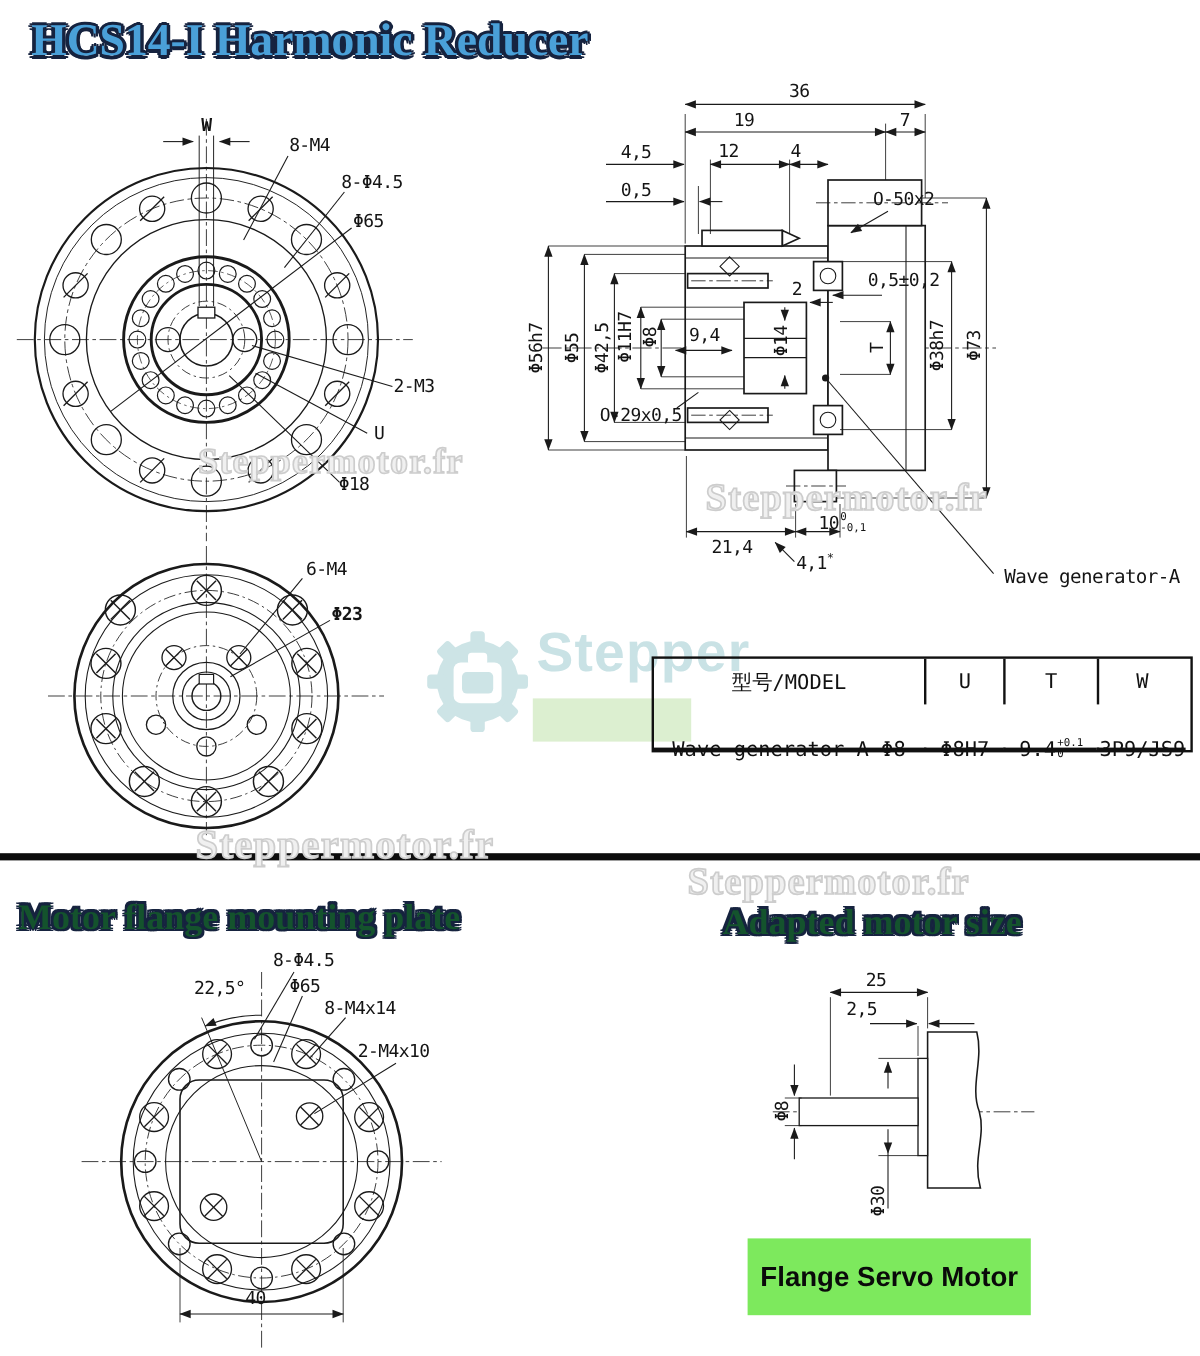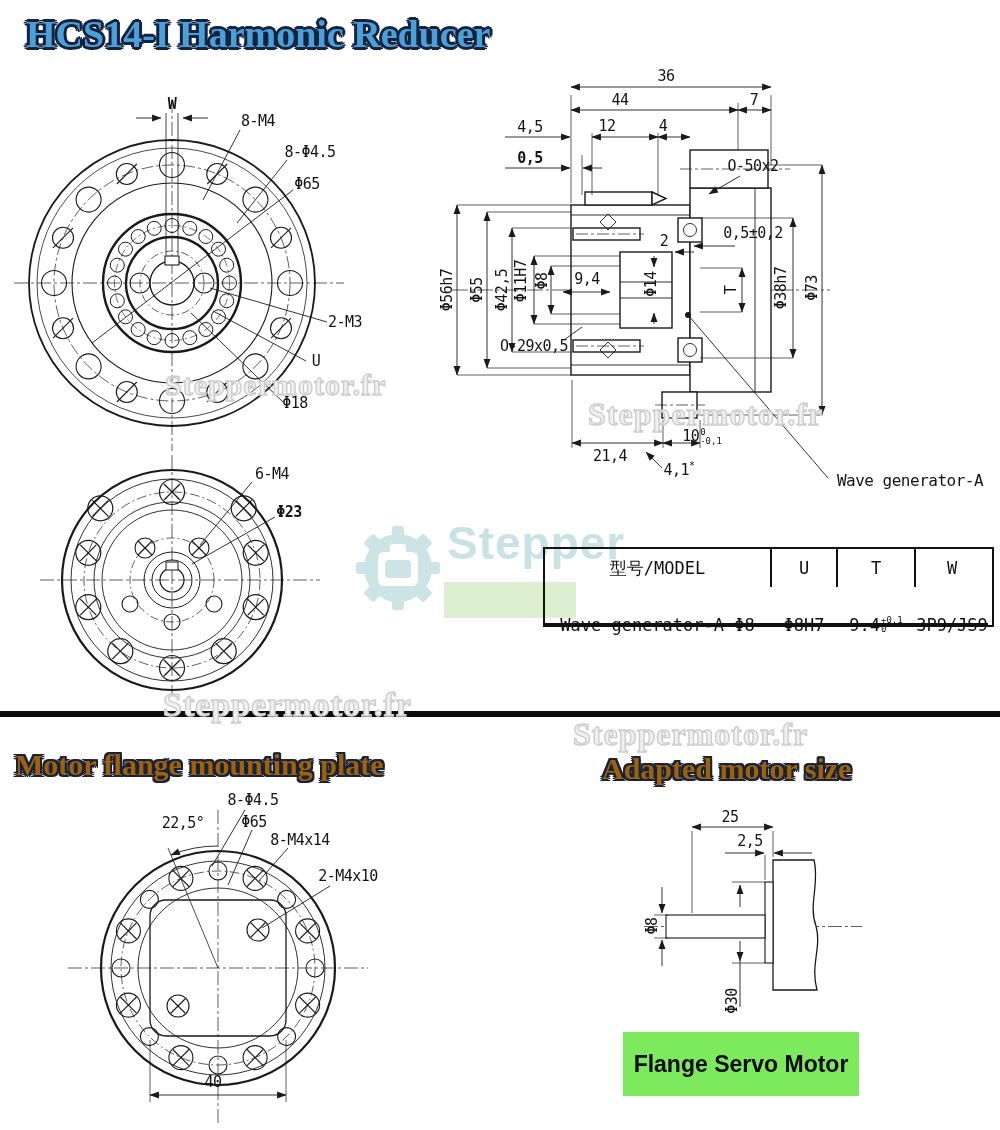--- a/index.html
+++ b/index.html
@@ -12,21 +12,21 @@
   .dim.v{transform:translate(-50%,-50%) rotate(-90deg);}
   .dim sup{font-size:10px;}
   .tolstack{display:inline-flex;flex-direction:column;vertical-align:middle;font-size:9px;
             line-height:9px;font-style:normal;letter-spacing:0;margin-left:1px;}
   .tolstack i{font-style:normal;}
   
   .title{position:absolute;left:26px;top:12px;font:700 38px "Liberation Serif",serif;color:#4aa0d8;z-index:4;
          text-shadow:3px 0 0 #16233f,-3px 0 0 #16233f,0 3px 0 #16233f,0 -3px 0 #16233f,
                      2px 2px 0 #16233f,-2px 2px 0 #16233f,2px -2px 0 #16233f,-2px -2px 0 #16233f;
          white-space:nowrap;}
-  .heading{position:absolute;font:700 30px "Liberation Serif",serif;color:#a16207;z-index:4;white-space:nowrap;
+  .heading{position:absolute;font:700 30px "Liberation Serif",serif;color:#14532d;z-index:4;white-space:nowrap;
          text-shadow:2px 0 0 #16233f,-2px 0 0 #16233f,0 2px 0 #16233f,0 -2px 0 #16233f,
                      2px 2px 0 #16233f,-2px 2px 0 #16233f,2px -2px 0 #16233f,-2px -2px 0 #16233f;}
   .orange-note{position:absolute;left:615px;top:665px;transform:translate(-50%,-50%);
          font:700 31px "Liberation Sans",sans-serif;color:#f7941d;white-space:nowrap;z-index:4;
          text-shadow:2px 0 0 #9c5a07,-2px 0 0 #9c5a07,0 2px 0 #9c5a07,0 -2px 0 #9c5a07,
                      1px 1px 0 #9c5a07,-1px 1px 0 #9c5a07,1px -1px 0 #9c5a07,-1px -1px 0 #9c5a07;}
   
   .wm{position:absolute;font:700 32px "Liberation Serif",serif;color:#f0f0f0;z-index:2;white-space:nowrap;
       -webkit-text-stroke:1.4px #cdcdcd;letter-spacing:1px;}
   .logo-text1{position:absolute;left:447px;top:516px;font:700 46px "Liberation Sans",sans-serif;
@@ -526,26 +526,26 @@
 
   <div class="dim" style="left:172px;top:104px;font-weight:bold;">W</div>
   <div class="dim" style="left:258px;top:121px;">8-M4</div>
   <div class="dim" style="left:310px;top:152px;">8-Φ4.5</div>
   <div class="dim" style="left:307px;top:184px;">Φ65</div>
   <div class="dim" style="left:345px;top:322px;">2-M3</div>
   <div class="dim" style="left:316px;top:361px;">U</div>
   <div class="dim" style="left:295px;top:403px;">Φ18</div>
 
   <div class="dim" style="left:666px;top:76px;">36</div>
-  <div class="dim" style="left:620px;top:100px;">44</div>
+  <div class="dim" style="left:620px;top:100px;">19</div>
   <div class="dim" style="left:754px;top:100px;">7</div>
   <div class="dim" style="left:530px;top:127px;">4,5</div>
   <div class="dim" style="left:607px;top:126px;">12</div>
   <div class="dim" style="left:663px;top:126px;">4</div>
-  <div class="dim" style="left:530px;top:158px;font-weight:bold;">0,5</div>
+  <div class="dim" style="left:530px;top:158px;">0,5</div>
   <div class="dim" style="left:753px;top:166px;">O-50x2</div>
   <div class="dim v" style="left:447px;top:290px;">Φ56h7</div>
   <div class="dim v" style="left:477px;top:290px;">Φ55</div>
   <div class="dim v" style="left:502px;top:290px;">Φ42,5</div>
   <div class="dim v" style="left:521px;top:281px;">Φ11H7</div>
   <div class="dim v" style="left:542px;top:281px;">Φ8</div>
   <div class="dim" style="left:587px;top:279px;">9,4</div>
   <div class="dim" style="left:534px;top:346px;">O-29x0,5</div>
   <div class="dim" style="left:753px;top:233px;">0,5±0,2</div>
   <div class="dim v" style="left:781px;top:288px;">Φ38h7</div>
@@ -565,21 +565,21 @@
   </div>
   <div class="dim" style="left:910px;top:480px;font-size:16px;">Wave generator-A</div>
 
   <div class="dim" style="left:272px;top:474px;">6-M4</div>
   <div class="dim" style="left:289px;top:512px;font-weight:bold;">Φ23</div>
 
   <div class="dim" style="left:183px;top:823px;">22,5°</div>
   <div class="dim" style="left:253px;top:800px;">8-Φ4.5</div>
   <div class="dim" style="left:254px;top:822px;">Φ65</div>
   <div class="dim" style="left:300px;top:840px;">8-M4x14</div>
-  <div class="dim" style="left:348px;top:876px;">2-M4x10</div>
+  <div class="dim" style="left:328px;top:876px;">2-M4x10</div>
   <div class="dim" style="left:213px;top:1082px;">40</div>
 
   <div class="dim" style="left:730px;top:817px;">25</div>
-  <div class="dim" style="left:750px;top:841px;">2,5</div>
+  <div class="dim" style="left:718px;top:841px;">2,5</div>
   <div class="dim v" style="left:652px;top:926px;">Φ8</div>
   <div class="dim v" style="left:732px;top:1001px;">Φ30</div>
 
 </div>
 
 </body></html>

